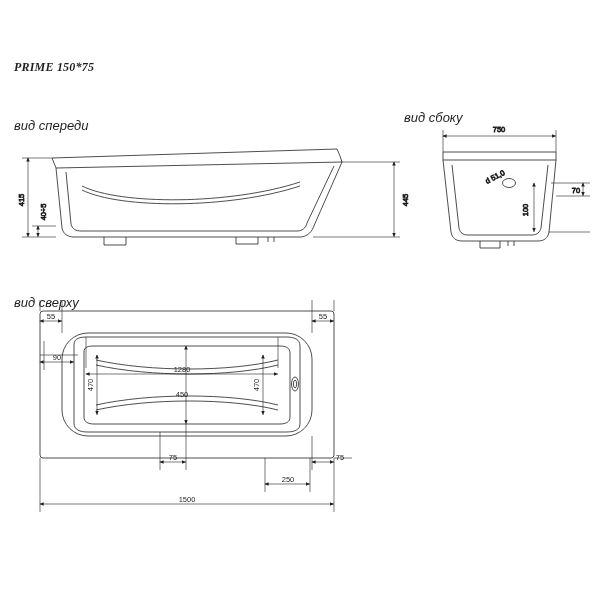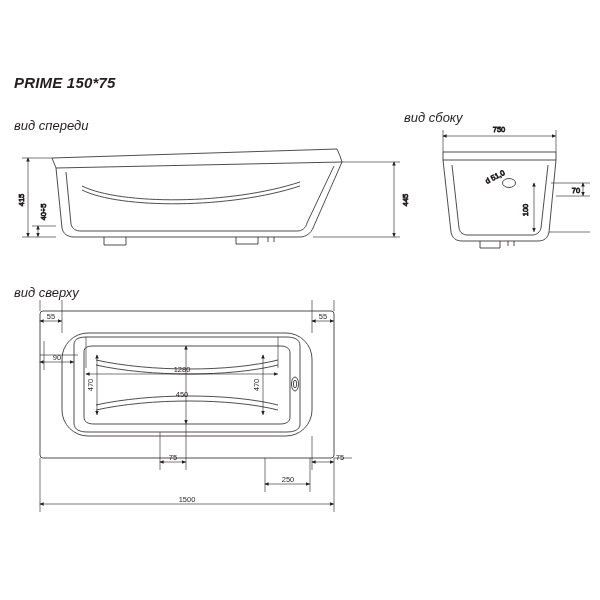--- a/index.html
+++ b/index.html
@@ -17,35 +17,36 @@
   }
   #sheet {
     position: absolute;
     left: 0; top: 0;
     width: 600px;
     height: 600px;
   }
   .title {
     position: absolute;
     left: 14px;
-    top: 74px;
-    font-size: 15px;
+    top: 60px;
+    font-size: 12px;
     font-weight: bold;
     font-style: italic;
     letter-spacing: 0.2px;
+    font-family: Liberation Serif, serif;
   }
   .view-label {
     position: absolute;
     font-size: 13px;
     font-style: italic;
     white-space: nowrap;
   }
   #label-front { left: 14px; top: 118px; }
   #label-side  { left: 404px; top: 110px; }
-  #label-top   { left: 14px; top: 285px; }
+  #label-top   { left: 14px; top: 295px; }
 
   svg text {
     font-family: "Liberation Sans", sans-serif;
     fill: #231f20;
   }
 </style>
 </head>
 <body>
 
 <div class="title">PRIME 150*75</div>

